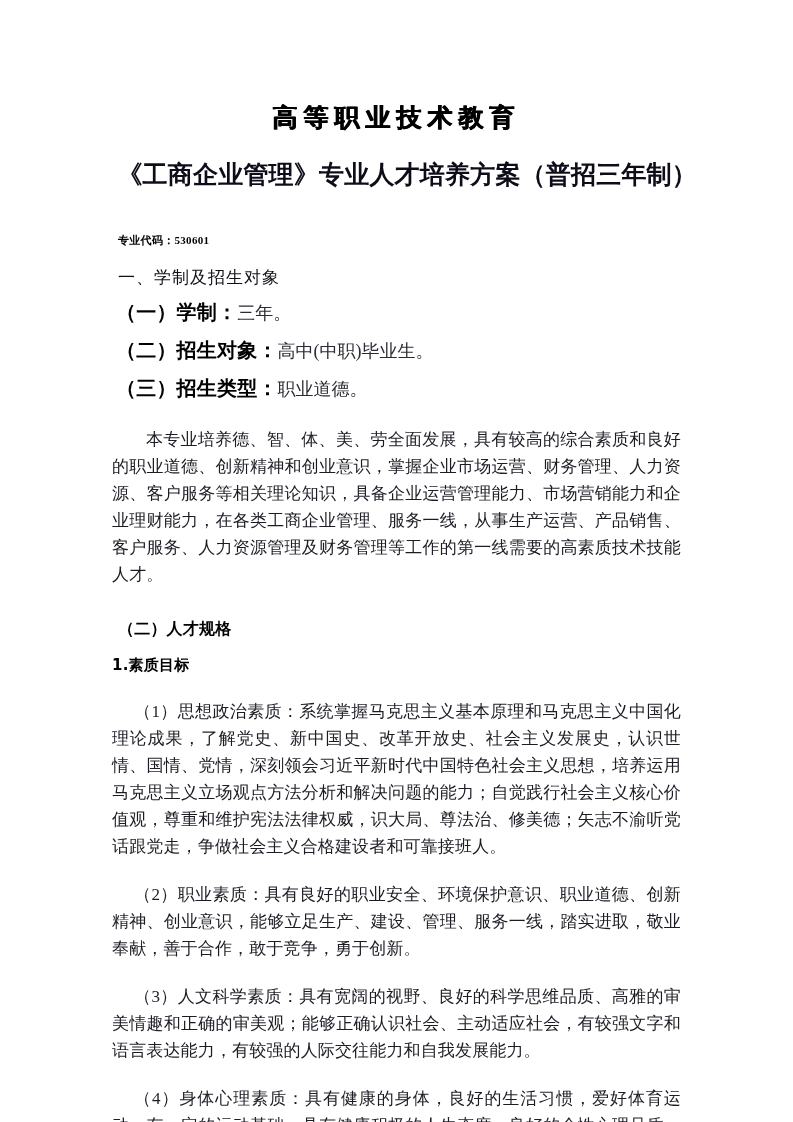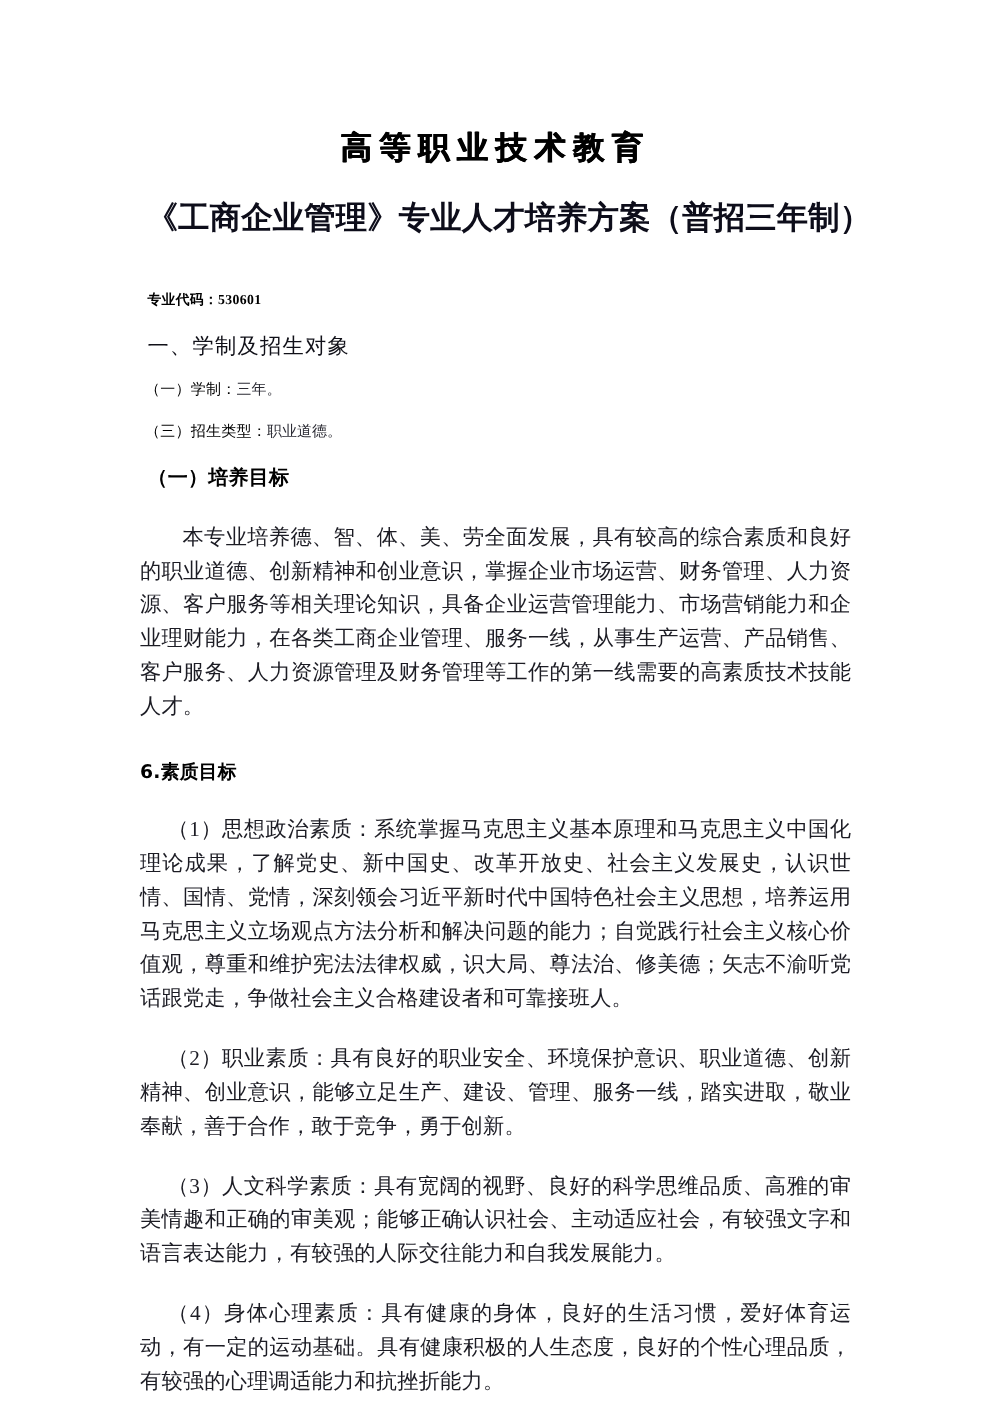--- a/index.html
+++ b/index.html
@@ -107,29 +107,29 @@
   .kv-line {
     font-size: 17px;
     margin: 0;
     padding-top: 7px;
     padding-left: 20px;
     line-height: 1.55;
     color: #1a1a20;
   }
   .kv-line .kv-label {
     font-family: "DejaVu Sans", "Liberation Sans", sans-serif;
-    font-weight: 400;
-    font-size: 12px;
+    font-weight: 700;
+    font-size: 20px;
     color: #000;
     letter-spacing: 0.2px;
   }
   .kv-line .kv-value {
     font-family: "Liberation Serif", "DejaVu Serif", serif;
     font-weight: 400;
-    font-size: 12px;
+    font-size: 18px;
     color: #2a2a33;
   }
 
   
   .para {
     font-family: "Liberation Serif", "DejaVu Serif", serif;
     font-size: 17px;
     line-height: 27px;
     color: #1c1c24;
     margin: 16px;
@@ -154,29 +154,32 @@
     <h2 class="doc-subtitle">《工商企业管理》专业人才培养方案（普招三年制）</h2>
 
     <p class="major-code">专业代码：530601</p>
 
     <h3 class="h-section">一、学制及招生对象</h3>
 
     <p class="kv-line">
       <span class="kv-label">（一）学制：</span><span class="kv-value">三年。</span>
     </p>
     <p class="kv-line">
+      <span class="kv-label">（二）招生对象：</span><span class="kv-value">高中(中职)毕业生。</span>
+    </p>
+    <p class="kv-line">
       <span class="kv-label">（三）招生类型：</span><span class="kv-value">职业道德。</span>
     </p>
 
 
-    <h4 class="h-sub">（一）培养目标</h4>
     <p class="para indent2">本专业培养德、智、体、美、劳全面发展，具有较高的综合素质和良好的职业道德、创新精神和创业意识，掌握企业市场运营、财务管理、人力资源、客户服务等相关理论知识，具备企业运营管理能力、市场营销能力和企业理财能力，在各类工商企业管理、服务一线，从事生产运营、产品销售、客户服务、人力资源管理及财务管理等工作的第一线需要的高素质技术技能人才。</p>
 
+    <h4 class="h-sub">（二）人才规格</h4>
 
-    <h5 class="h-sub2">6.素质目标</h5>
+    <h5 class="h-sub2">1.素质目标</h5>
     <p class="para item">（1）思想政治素质：系统掌握马克思主义基本原理和马克思主义中国化理论成果，了解党史、新中国史、改革开放史、社会主义发展史，认识世情、国情、党情，深刻领会习近平新时代中国特色社会主义思想，培养运用马克思主义立场观点方法分析和解决问题的能力；自觉践行社会主义核心价值观，尊重和维护宪法法律权威，识大局、尊法治、修美德；矢志不渝听党话跟党走，争做社会主义合格建设者和可靠接班人。</p>
     <p class="para item">（2）职业素质：具有良好的职业安全、环境保护意识、职业道德、创新精神、创业意识，能够立足生产、建设、管理、服务一线，踏实进取，敬业奉献，善于合作，敢于竞争，勇于创新。</p>
     <p class="para item">（3）人文科学素质：具有宽阔的视野、良好的科学思维品质、高雅的审美情趣和正确的审美观；能够正确认识社会、主动适应社会，有较强文字和语言表达能力，有较强的人际交往能力和自我发展能力。</p>
     <p class="para item">（4）身体心理素质：具有健康的身体，良好的生活习惯，爱好体育运动，有一定的运动基础。具有健康积极的人生态度，良好的个性心理品质，有较强的心理调适能力和抗挫折能力。</p>
 
     <h5 class="h-sub2">2.知识目标</h5>
 
   </div>
 </div>
 

